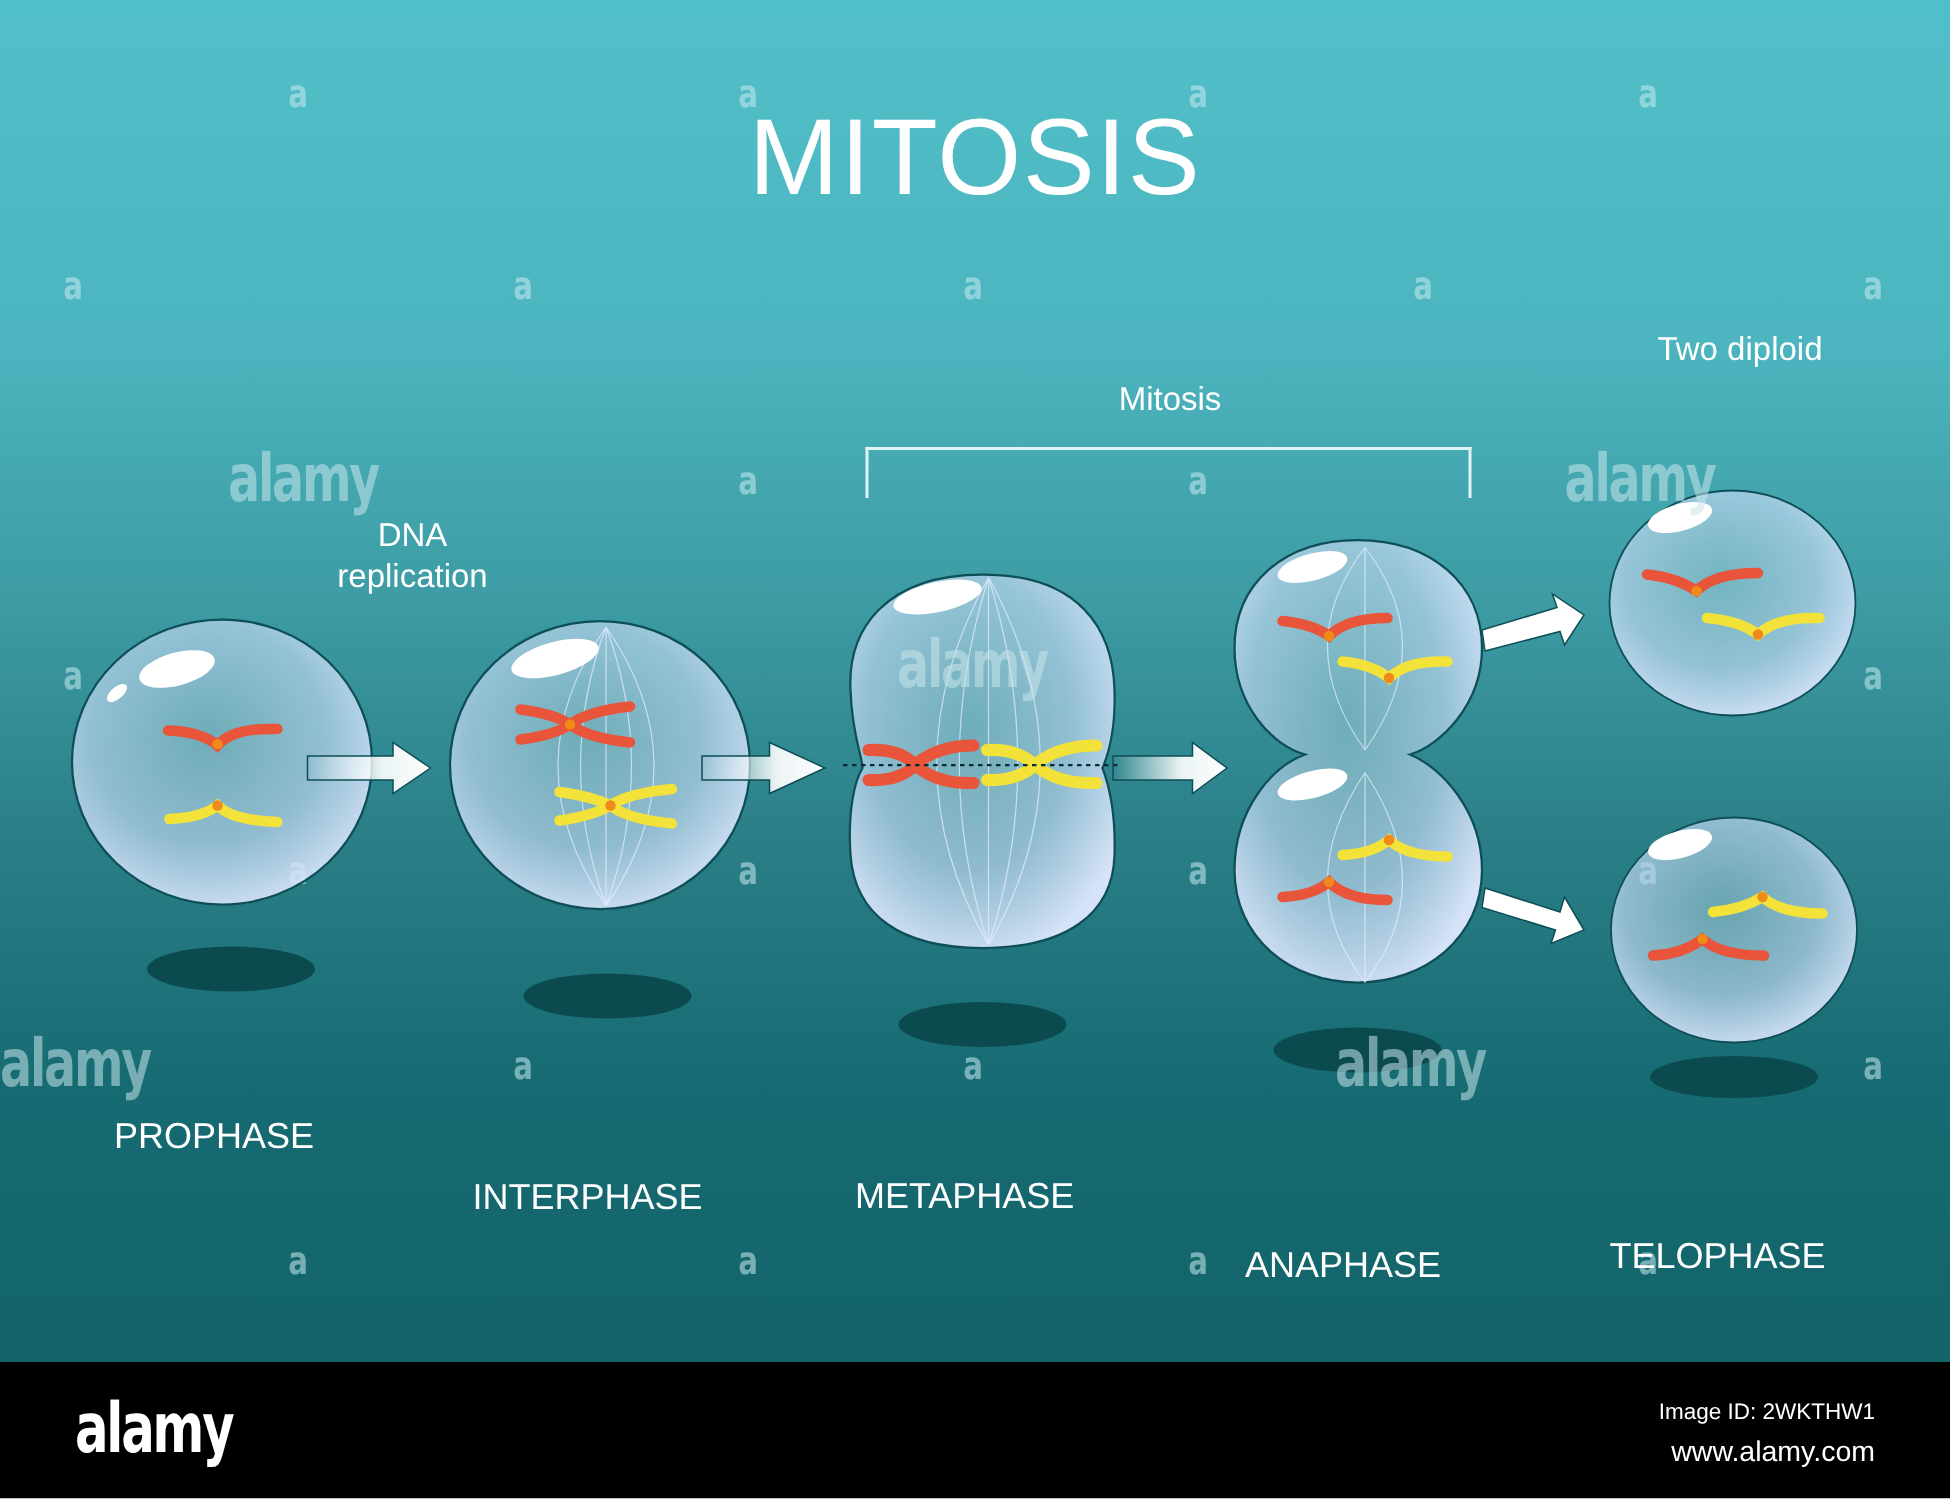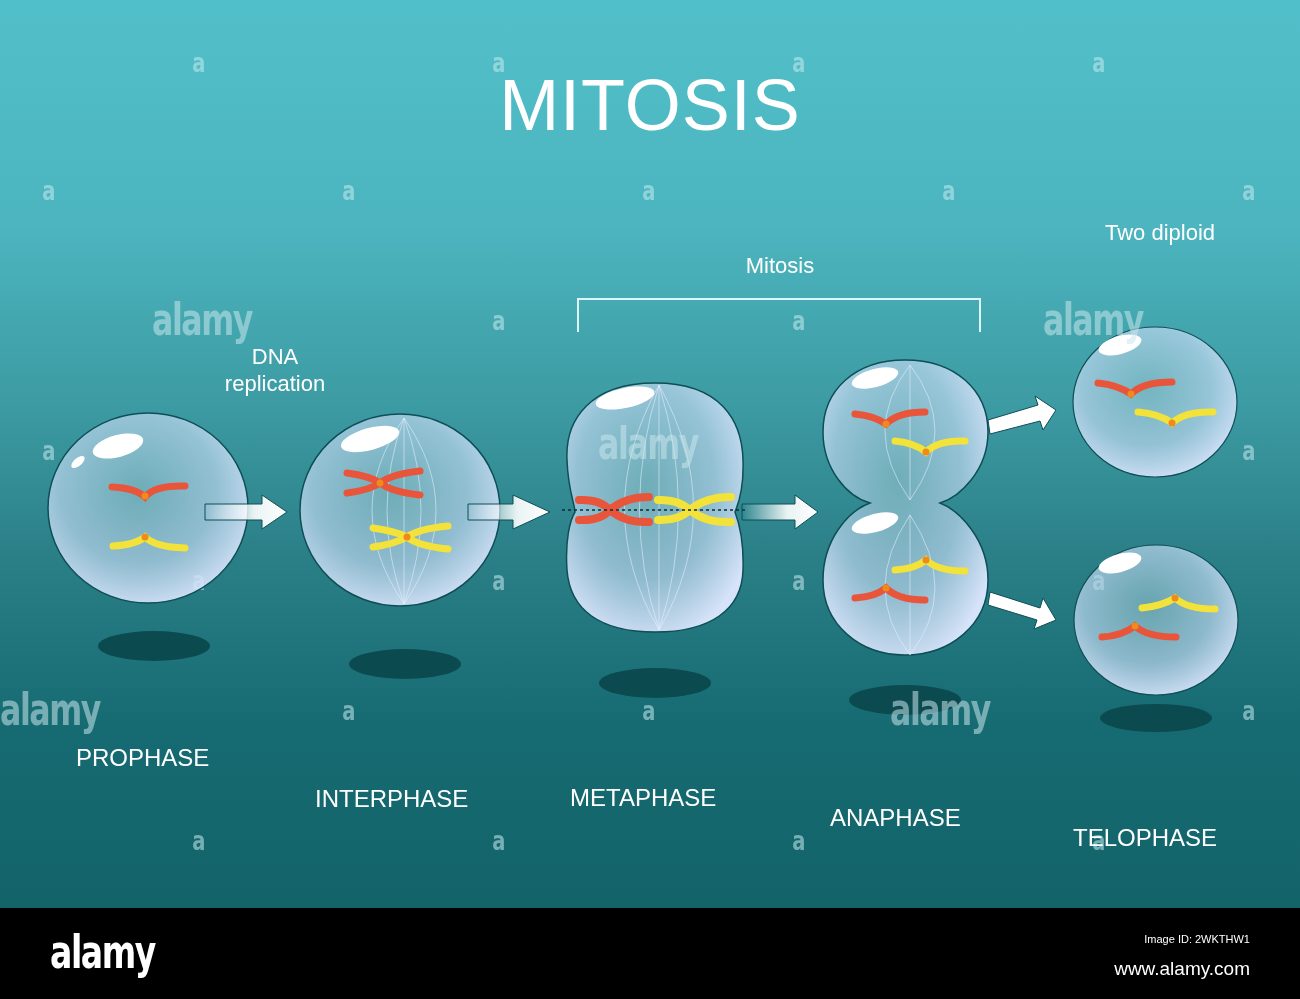--- a/index.html
+++ b/index.html
@@ -8,21 +8,21 @@
     background: linear-gradient(to bottom, #51bfc9 0%, #4cb5bf 25%, #3c9aa2 45%, #2a7e86 62%, #166a71 80%, #126469 100%); overflow:hidden; }
   .footer { position:absolute; left:0; top:908px; width:1300px; height:91px; background:#000; }
   .title { position:absolute; left:0; width:1300px; top:64px; text-align:center; color:#fff; font-size:72px; letter-spacing:1px; }
   .txt { position:absolute; color:#fff; text-align:center; }
   .label { position:absolute; color:#fff; font-size:24px; white-space:nowrap; }
   .wm-a { position:absolute; color:rgba(200,235,240,0.55); font-family:"DejaVu Sans", sans-serif; font-weight:bold; font-size:26px; transform:scaleX(0.75); }
   .wm-word { position:absolute; color:rgba(200,230,235,0.55); font-family:"DejaVu Sans", sans-serif; font-weight:bold; font-size:44px; transform:scaleX(0.72); transform-origin:left top; letter-spacing:-2px; }
   .bracket { position:absolute; left:577px; top:298px; width:404px; height:34px; border:2px solid #dff4f6; border-bottom:none; box-sizing:border-box; }
   svg.art { position:absolute; left:0; top:0; }
   .foot-logo { position:absolute; left:50px; top:925px; color:#fff; font-family:"DejaVu Sans", sans-serif; font-weight:bold; font-size:46px; transform:scaleX(0.72); transform-origin:left top; letter-spacing:-2px; }
-  .foot-id { position:absolute; right:50px; top:933px; color:#fff; font-size:11px; text-align:center; }
+  .foot-id { position:absolute; right:50px; top:933px; color:#fff; font-size:15px; text-align:center; }
   .foot-url { position:absolute; right:50px; top:958px; color:#fff; font-size:19px; text-align:left; }
 </style>
 </head>
 <body>
 
 <div class="stage">
 
   <span class="wm-a" style="left:190px;top:48px;">a</span>
   <span class="wm-a" style="left:490px;top:48px;">a</span>
   <span class="wm-a" style="left:790px;top:48px;">a</span>
@@ -154,21 +154,21 @@
 
   <span class="wm-word" style="left:152px;top:294px;">alamy</span>
   <span class="wm-word" style="left:598px;top:418px;">alamy</span>
   <span class="wm-word" style="left:1043px;top:294px;">alamy</span>
   <span class="wm-word" style="left:0px;top:684px;">alamy</span>
   <span class="wm-word" style="left:890px;top:684px;">alamy</span>
 
   <div class="label" style="left:76px;top:744px;">PROPHASE</div>
   <div class="label" style="left:315px;top:764px;margin-top:21px;">INTERPHASE</div>
   <div class="label" style="left:570px;top:784px;">METAPHASE</div>
-  <div class="label" style="left:830px;top:804px;">ANAPHASE</div>
+  <div class="label" style="left:830px;top:830px;">ANAPHASE</div>
   <div class="label" style="left:1073px;top:824px;">TELOPHASE</div>
 </div>
 
 <div class="footer">
 </div>
 <div class="foot-logo">alamy</div>
 <div class="foot-id">Image ID: 2WKTHW1</div>
 <div class="foot-url">www.alamy.com</div>
 
 </body></html>

